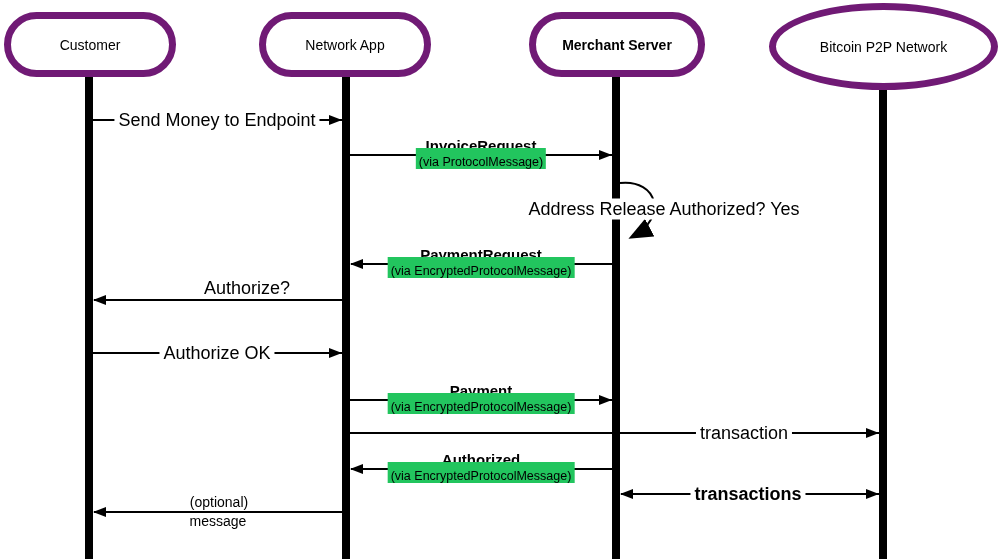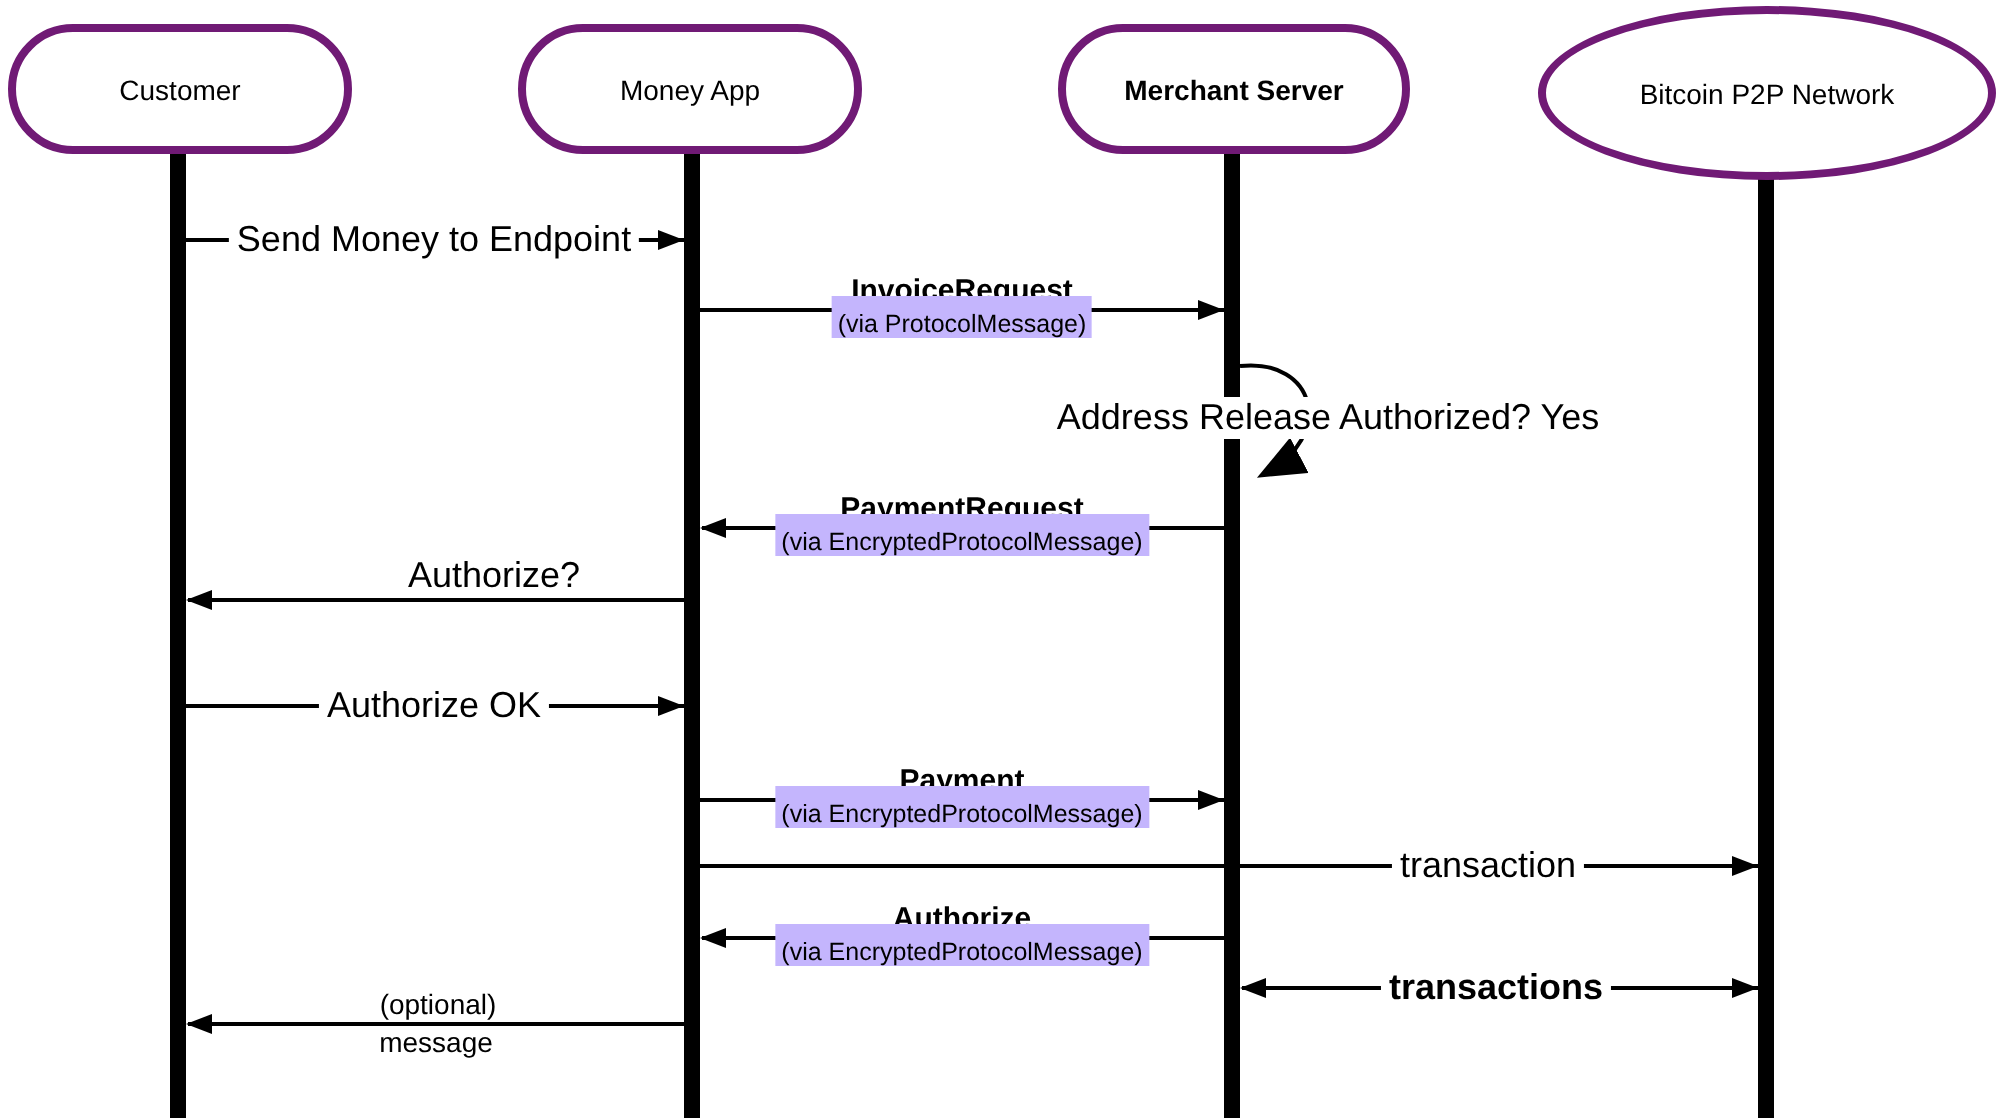--- a/index.html
+++ b/index.html
@@ -1,50 +1,50 @@
 <!DOCTYPE html>
 <html><head>
 <meta charset="utf-8">
 <style>
   html,body{margin:0;padding:0;background:#ffffff;}
   #diagram{position:relative;width:1000px;height:559px;background:#ffffff;overflow:hidden;
     font-family:"Liberation Sans",sans-serif;color:#000;}
-  .head{position:absolute;z-index:2;background:#fff;border:4px solid #701a75;
+  .head{position:absolute;z-index:2;background:#fff;border:7px solid #701a75;
     display:flex;align-items:center;justify-content:center;font-size:14px;box-sizing:border-box;}
   .stadium{border-radius:34px;}
   .ellipse{border-radius:50%;}
   .lifeline{position:absolute;z-index:1;width:8px;background:#000;}
   .mline{position:absolute;z-index:2;height:2px;background:#000;}
   .ah{position:absolute;z-index:2;width:0;height:0;border-top:5px solid transparent;border-bottom:5px solid transparent;}
   .ah.r{border-left:13px solid #000;}
   .ah.l{border-right:13px solid #000;}
   .lbl{position:absolute;z-index:3;font-size:18px;white-space:nowrap;background:#fff;
     padding:0 4px;transform:translate(-50%,-50%);}
   .title{position:absolute;z-index:3;font-size:15px;font-weight:bold;white-space:nowrap;
     transform:translateX(-50%);}
-  .via{position:absolute;z-index:3;font-size:12.5px;white-space:nowrap;background:#c4b5fd;
+  .via{position:absolute;z-index:3;font-size:12.5px;white-space:nowrap;background:#22c55e;
     padding:7px 3px 0 3px;transform:translateX(-50%);}
   .stack{position:absolute;z-index:3;font-size:14px;white-space:nowrap;transform:translateX(-50%);}
   #looparc{position:absolute;z-index:2;left:610px;top:176px;}
 </style>
 </head>
 <body>
 
 <div id="diagram">
 
   <div class="lifeline" style="left:85px;top:74px;height:485px;"></div>
   <div class="lifeline" style="left:342px;top:74px;height:485px;"></div>
   <div class="lifeline" style="left:612px;top:74px;height:485px;"></div>
   <div class="lifeline" style="left:879px;top:86px;height:473px;"></div>
 
   <div class="head stadium" style="left:4px;top:12px;width:172px;height:65px;">
     <span>Customer</span>
   </div>
   <div class="head stadium" style="left:259px;top:12px;width:172px;height:65px;">
-    <span>Money App</span>
+    <span>Network App</span>
   </div>
   <div class="head stadium" style="left:529px;top:12px;width:176px;height:65px;font-weight:bold;">
     <span>Merchant Server</span>
   </div>
   <div class="head ellipse" style="left:769px;top:3px;width:229px;height:87px;">
     <span>Bitcoin P2P Network</span>
   </div>
 
   <div>
     <div class="mline" style="left:93px;top:119px;width:249px;"></div>
@@ -99,21 +99,21 @@
 
   <div>
     <div class="mline" style="left:350px;top:432px;width:529px;"></div>
     <div class="ah r" style="left:866px;top:428px;"></div>
     <div class="lbl" style="left:744px;top:433px;">transaction</div>
   </div>
 
   <div>
     <div class="mline" style="left:351px;top:468px;width:261px;"></div>
     <div class="ah l" style="left:350px;top:464px;"></div>
-    <div class="title" style="left:481px;top:451px;">Authorize</div>
+    <div class="title" style="left:481px;top:451px;">Authorized</div>
     <div class="via" style="left:481px;top:462px;">(via EncryptedProtocolMessage)</div>
   </div>
 
   <div>
     <div class="mline" style="left:621px;top:493px;width:258px;"></div>
     <div class="ah l" style="left:620px;top:489px;"></div>
     <div class="ah r" style="left:866px;top:489px;"></div>
     <div class="lbl" style="left:748px;top:494px;font-weight:bold;">transactions</div>
   </div>
 

